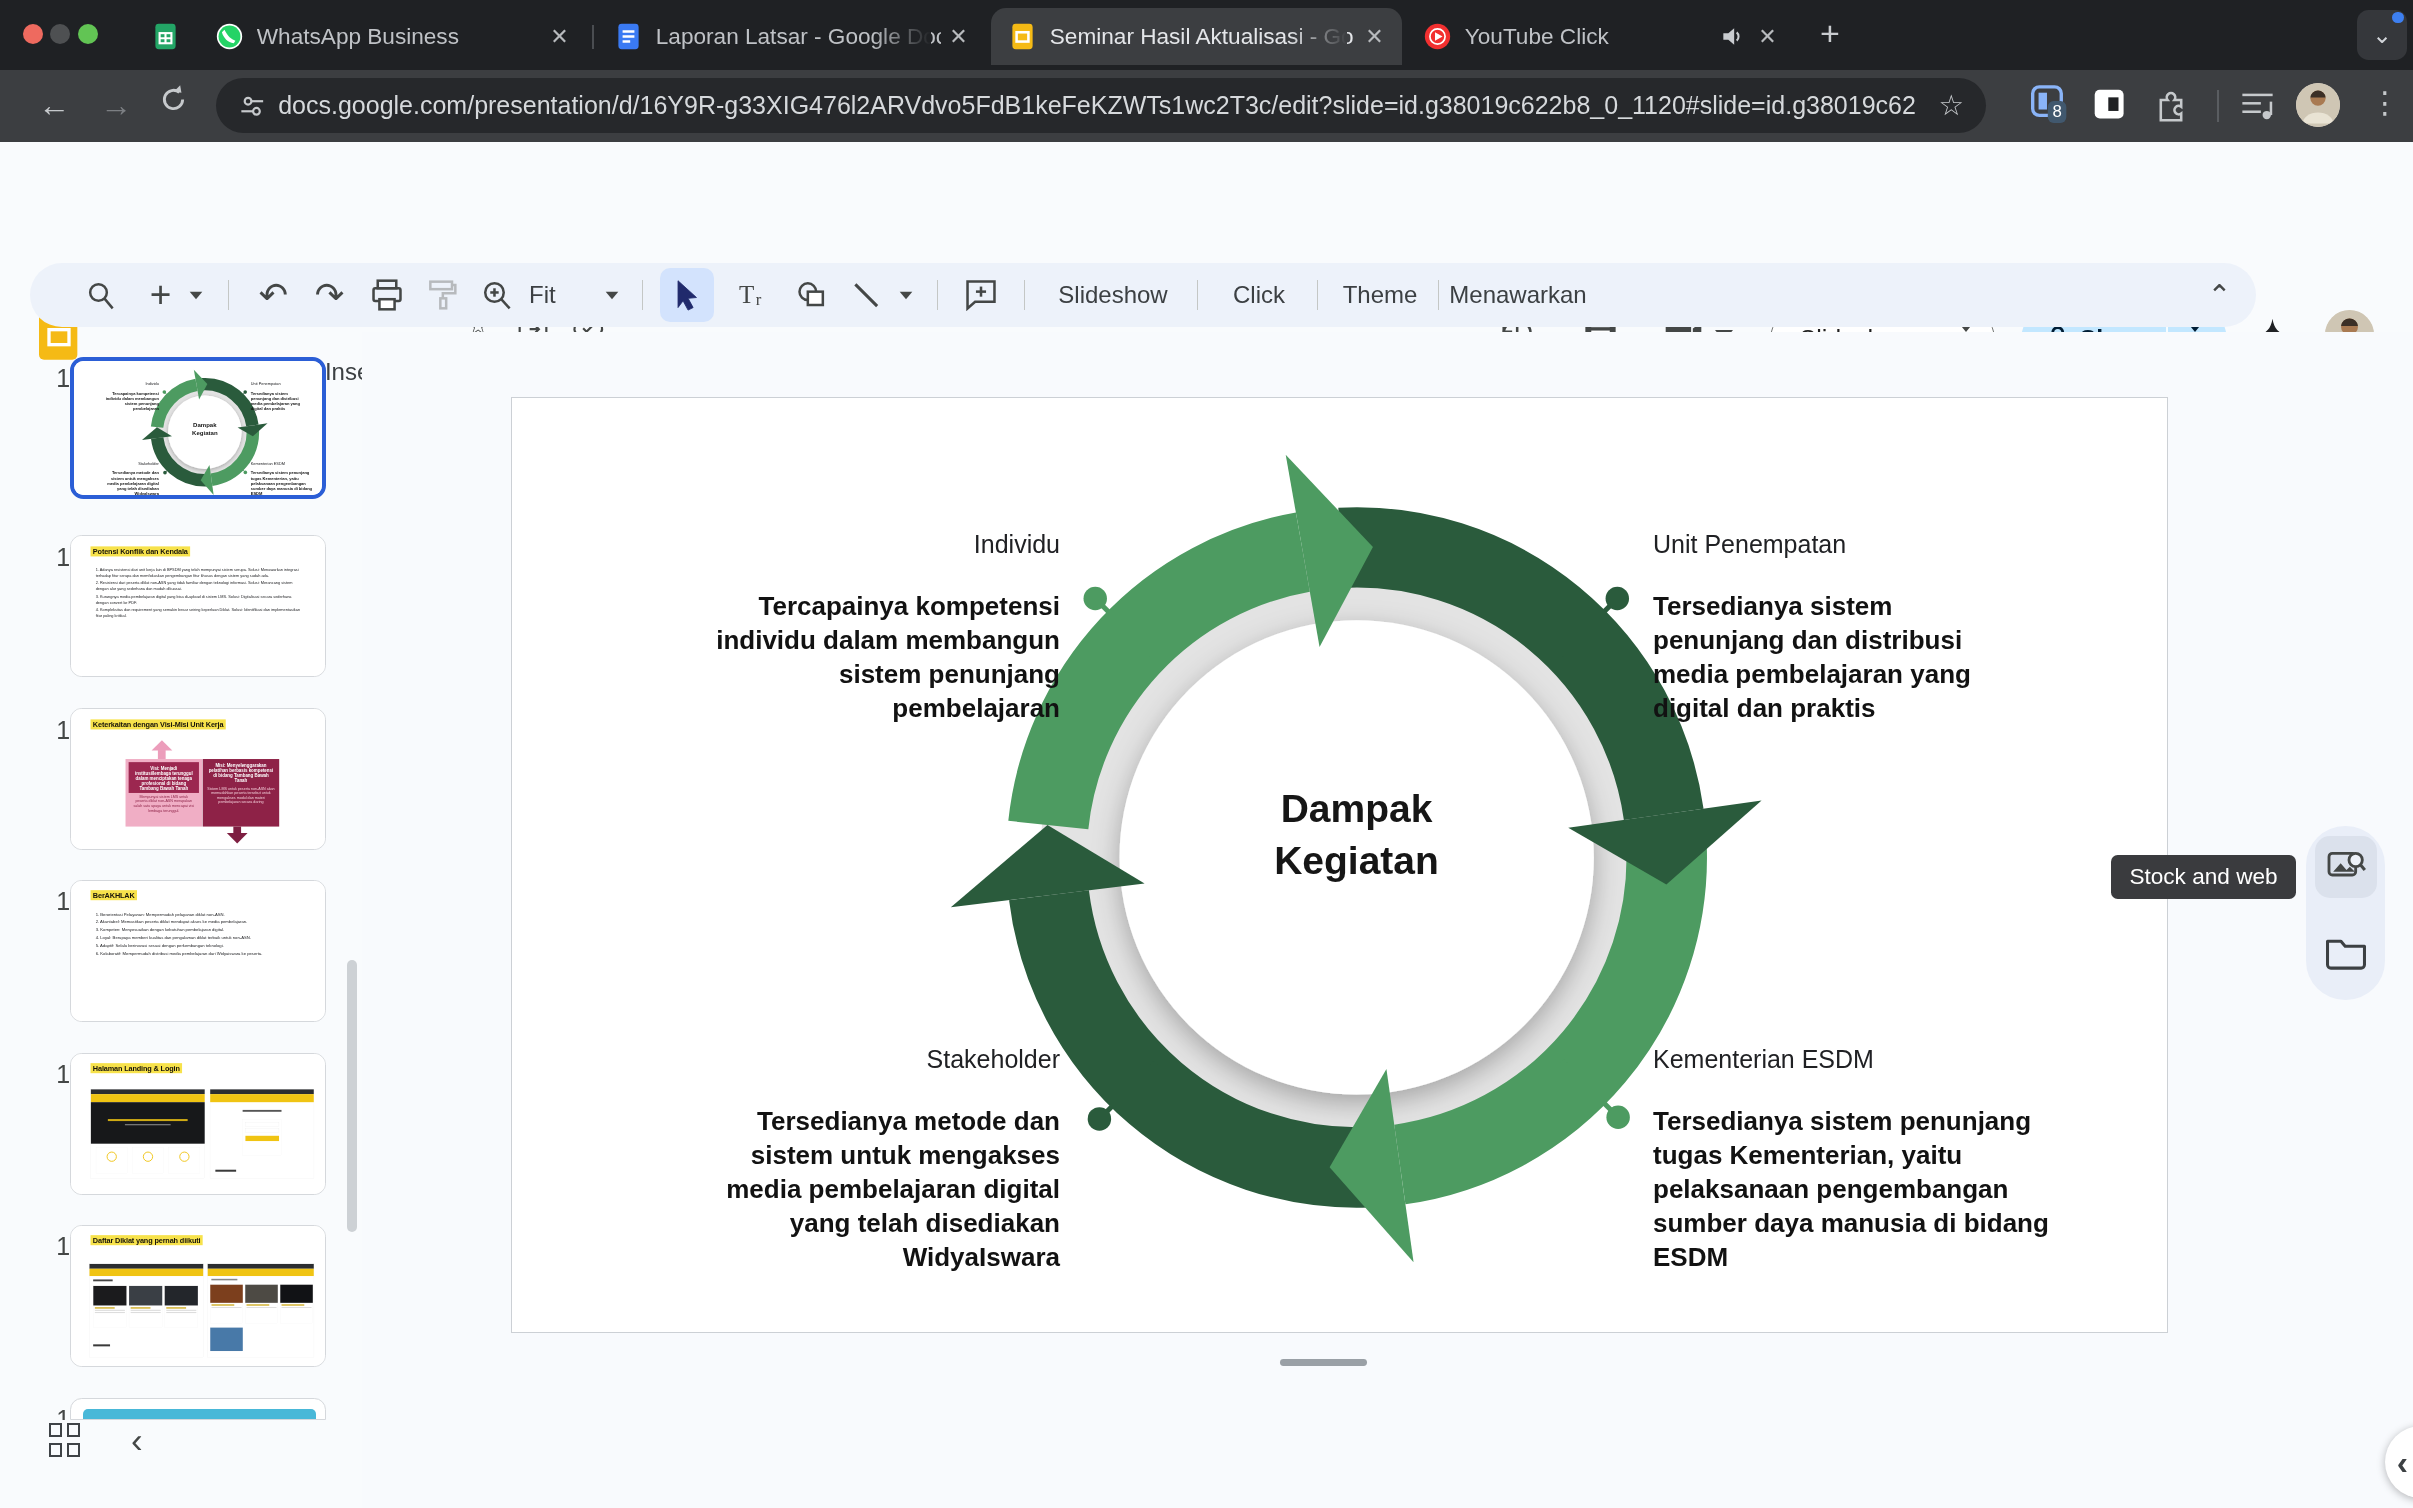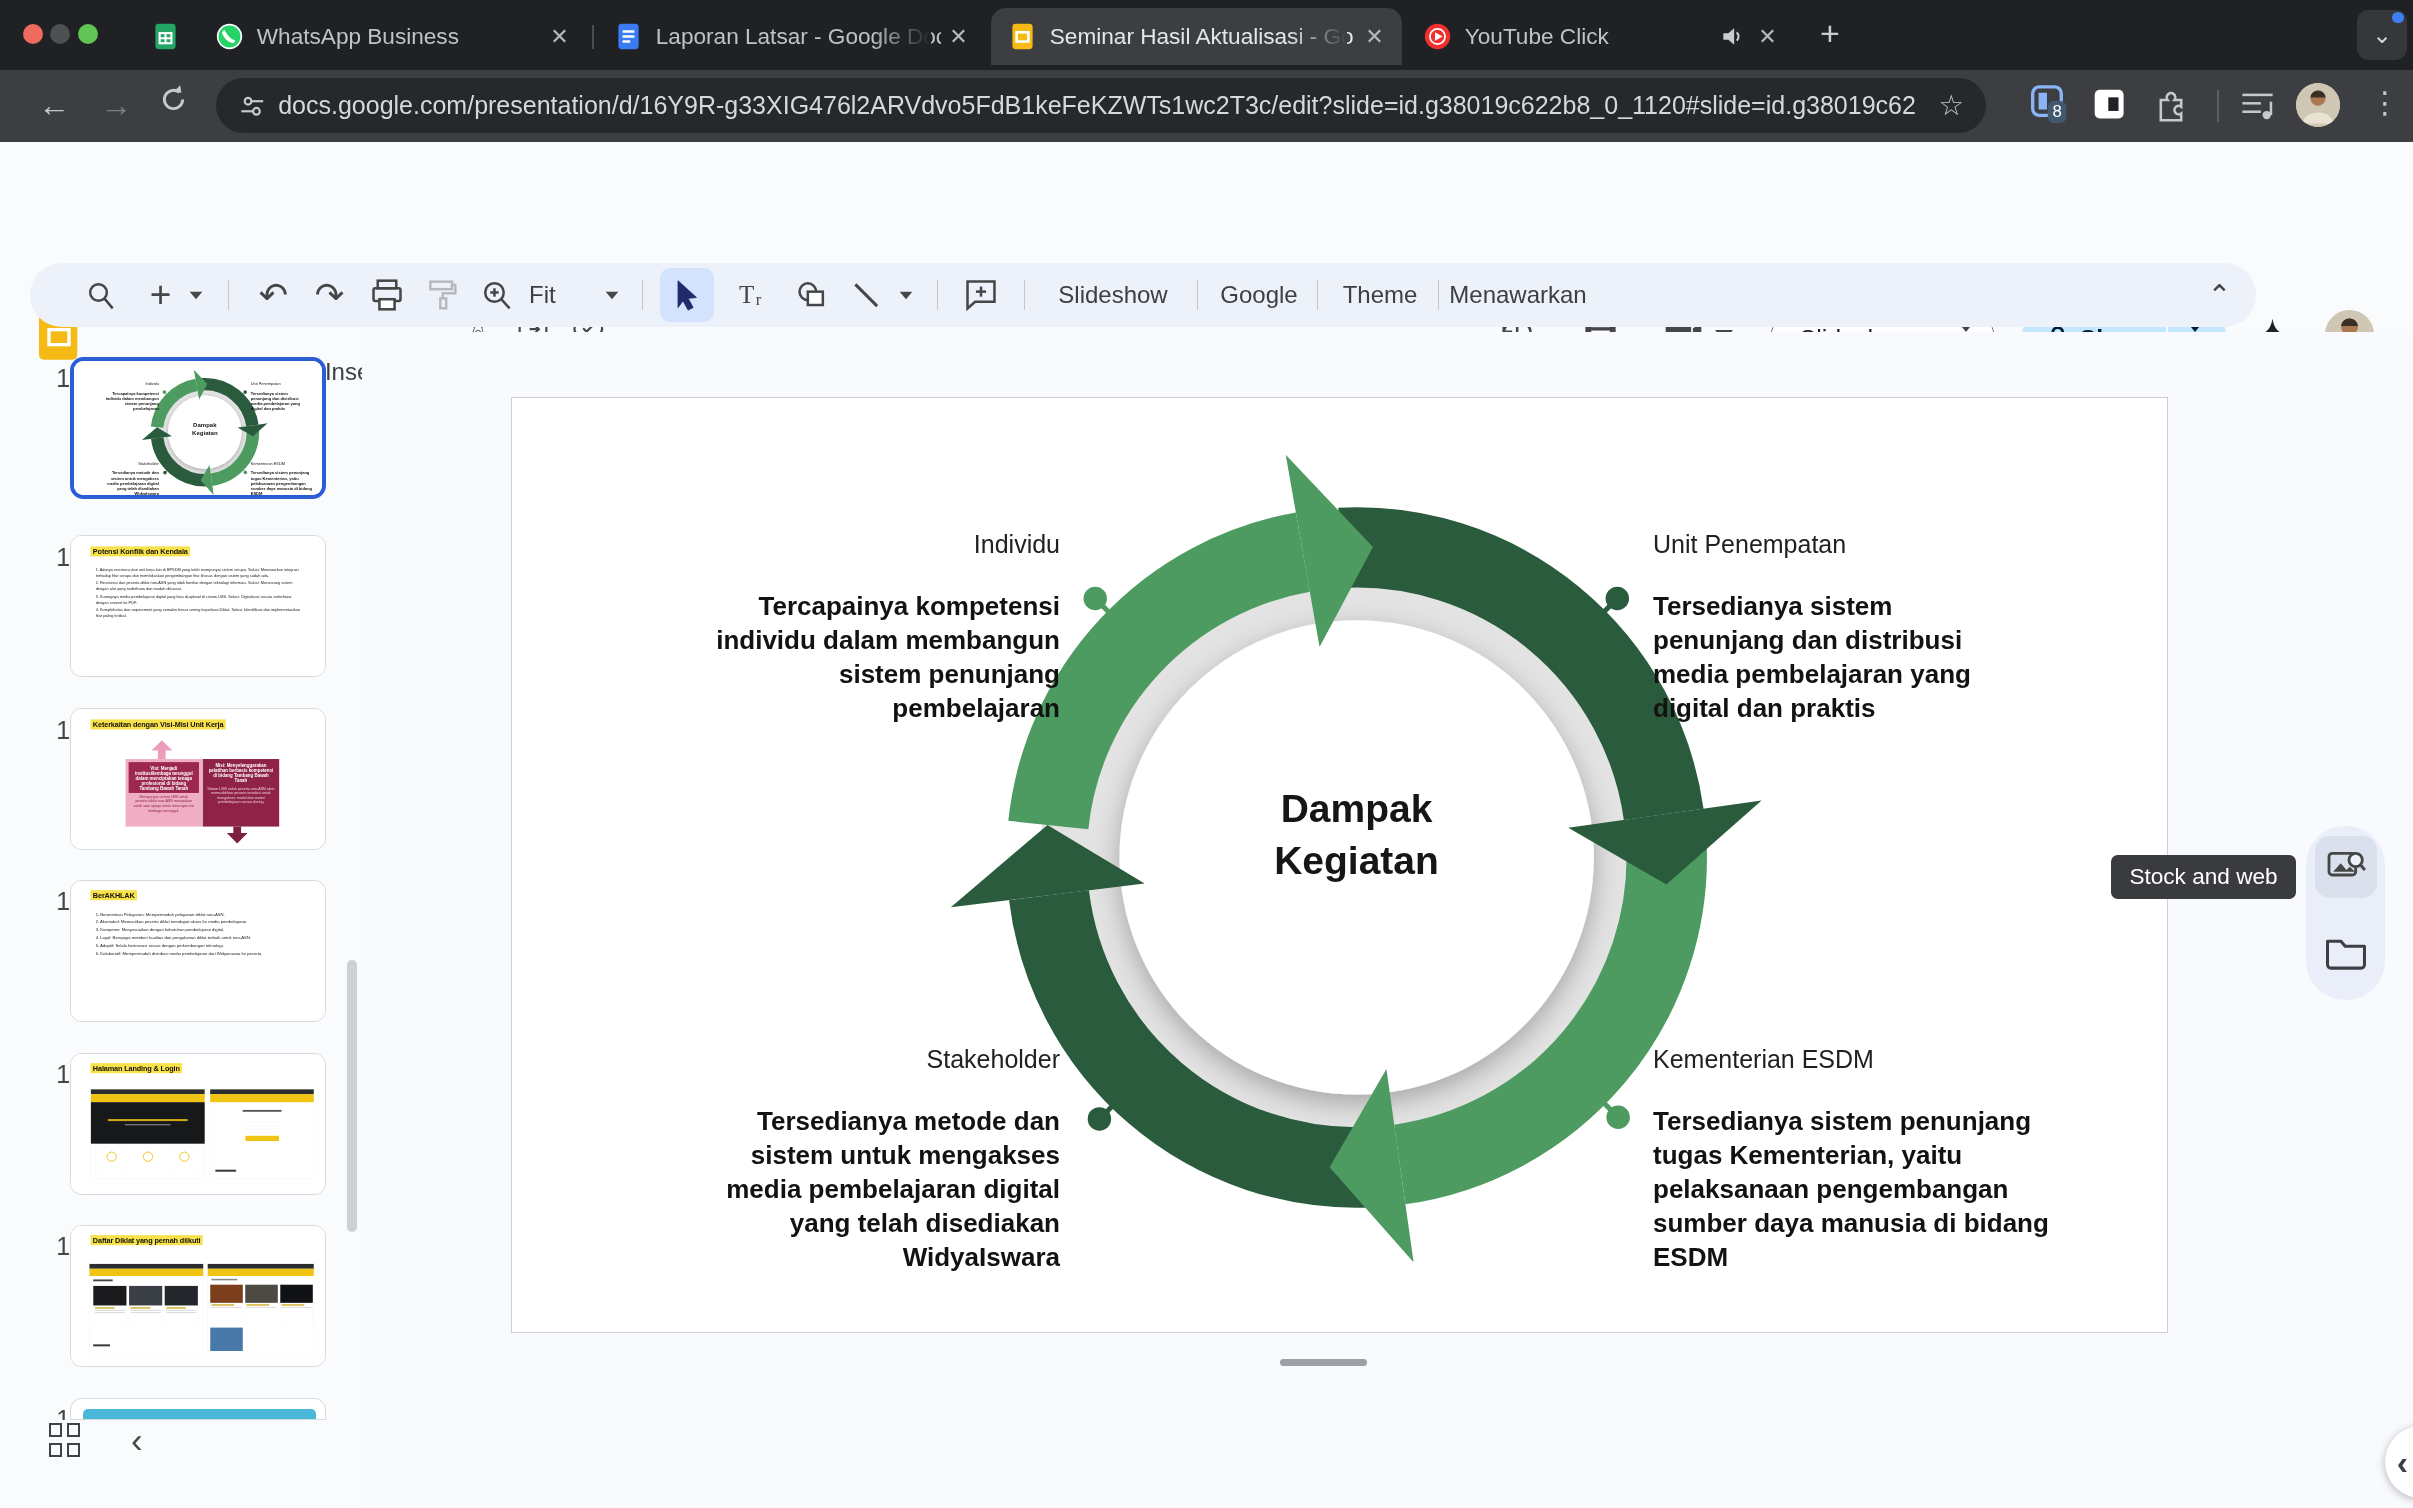--- a/index.html
+++ b/index.html
@@ -435,21 +435,21 @@
       <svg width="32" height="32" viewBox="0 0 38 38">
           <path d="M3 3h32v24H12l-9 8z" fill="none" stroke="#444746" stroke-width="3"></path>
           <line x1="19" y1="9" x2="19" y2="21" stroke="#444746" stroke-width="3"></line>
           <line x1="13" y1="15" x2="25" y2="15" stroke="#444746" stroke-width="3"></line>
         </svg>
     </span>
     <span class="tbdiv" style="left:994px;"></span>
 
     <span class="tb tbtext" style="left:1012px;width:142px;">Slideshow</span>
     <span class="tbdiv" style="left:1167px;"></span>
-    <span class="tb tbtext" style="left:1183px;width:92px;">Google</span>
+    <span class="tb tbtext" style="left:1183px;width:92px;">Click</span>
     <span class="tbdiv" style="left:1287px;"></span>
     <span class="tb tbtext" style="left:1304px;width:92px;">Theme</span>
     <span class="tbdiv" style="left:1408px;"></span>
     <span class="tb tbtext" style="left:1425px;width:126px;">Menawarkan</span>
 
     <span class="tb" style="left:2162px;width:55px;font-size:28.5px;color:#444746;">⌃</span>
   </div>
 
   <div class="hruler">
       <span style="left: 183px;">1</span>

